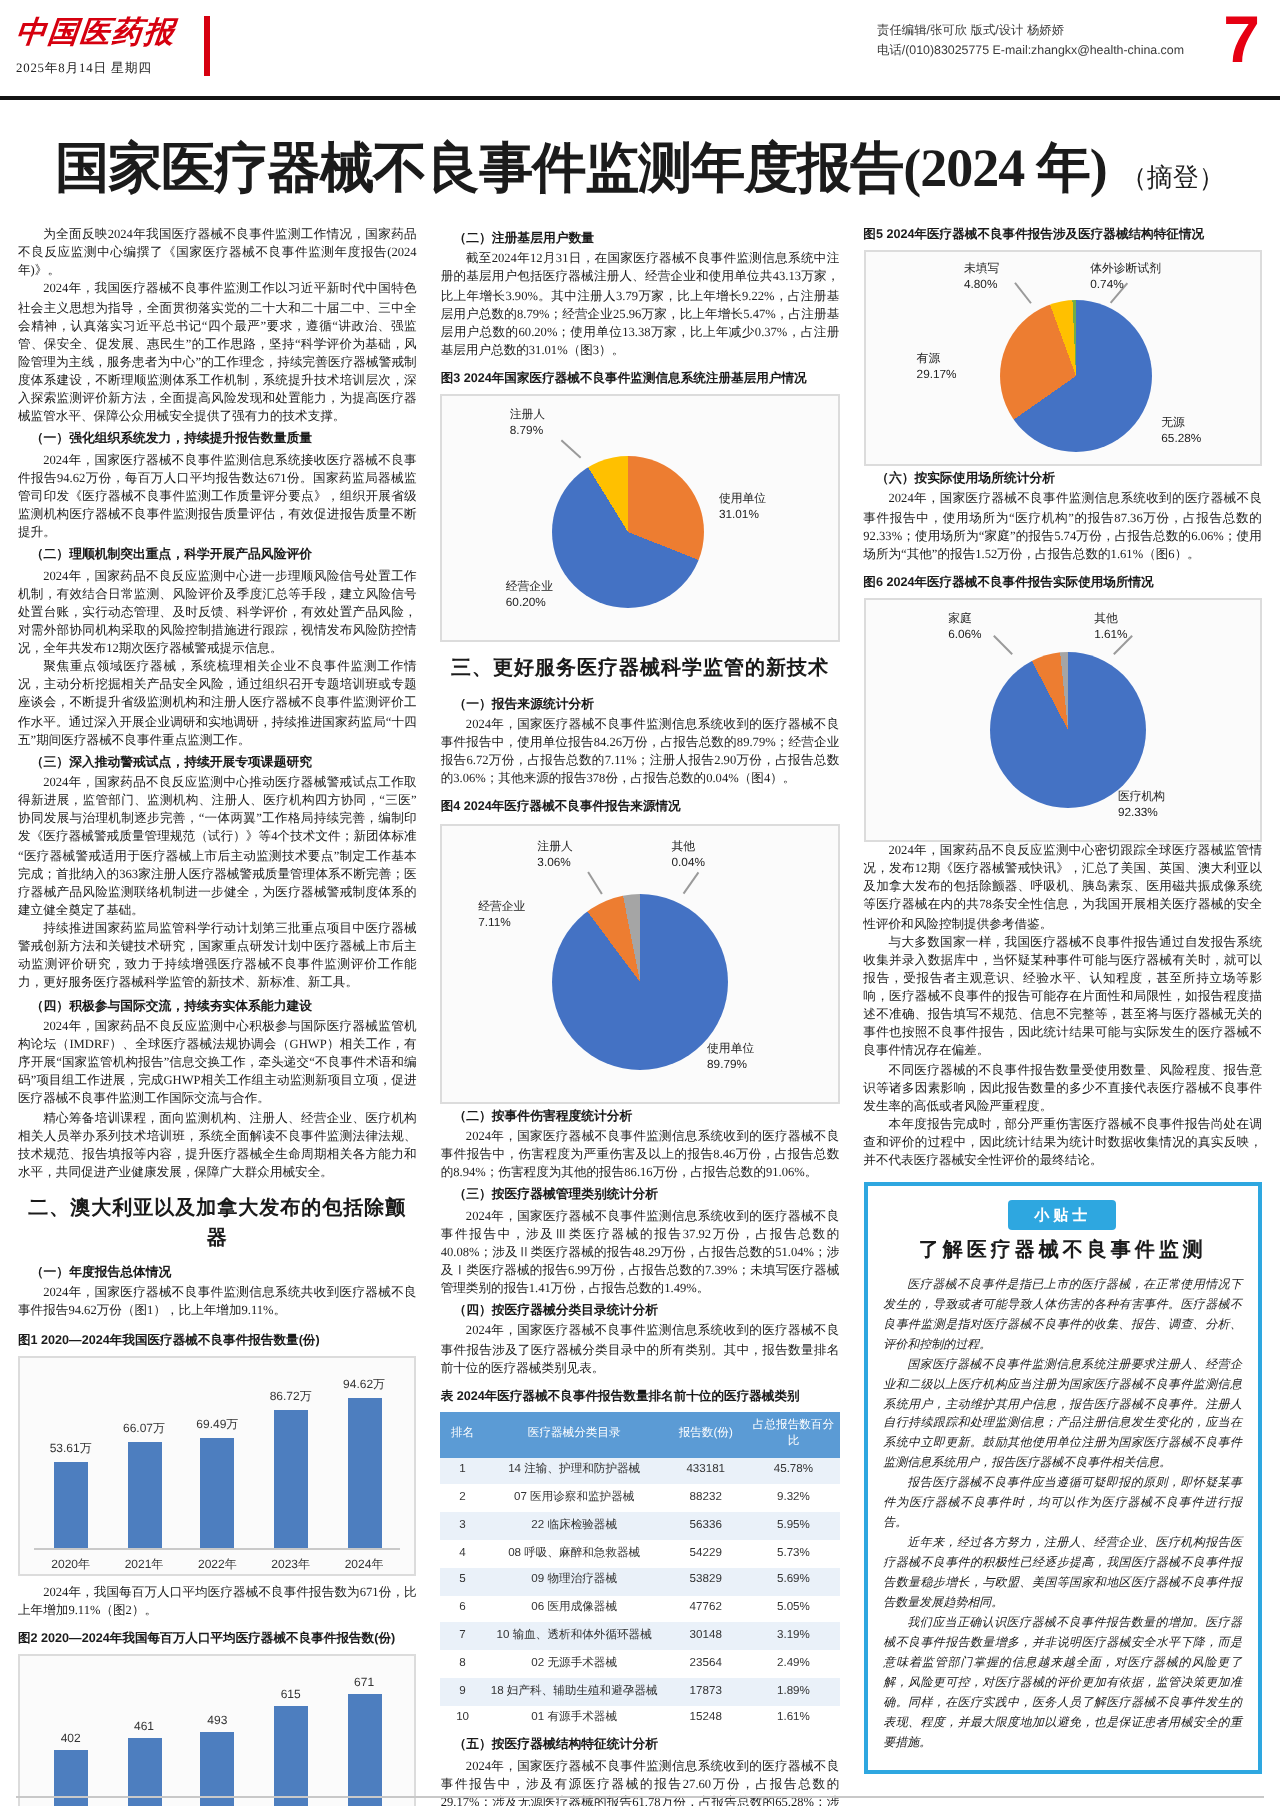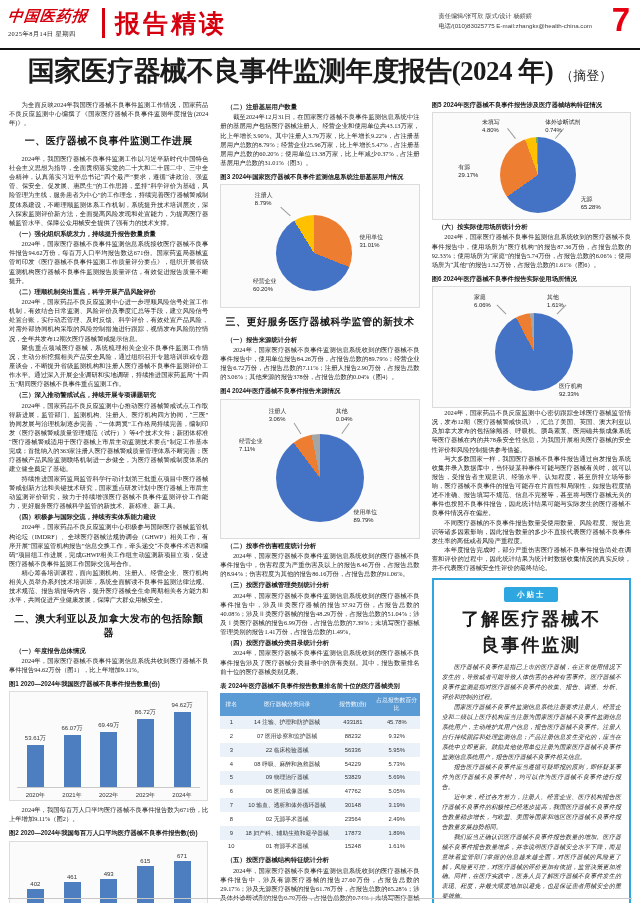--- a/index.html
+++ b/index.html
@@ -16,21 +16,21 @@
   .brand-date{font-size:6.4px;color:#222;margin-top:4px;letter-spacing:.4px;}
   .m-divider{width:3px;height:30px;background:#d6000f;margin:1px 10px 0 0;}
   .section-name{color:#d6000f;font-weight:bold;font-size:25px;line-height:32px;
                 font-family:"Liberation Sans",sans-serif;letter-spacing:3px;}
   .masthead-right{position:absolute;right:48px;top:11px;font-size:6.2px;line-height:1.65;
                   color:#3a3a3a;font-family:"Liberation Sans",sans-serif;}
   .page-num{position:absolute;right:10px;top:1px;color:#e60012;font-weight:bold;
             font-size:33px;font-family:"Liberation Sans",sans-serif;}
 
   
-  .headline{text-align:center;margin:3px 6px 11px;white-space:nowrap;}
+  .headline{text-align:center;margin:16px 6px 11px;white-space:nowrap;}
   .headline-main{font-size:27px;font-weight:bold;letter-spacing:-.5px;}
   .headline-suffix{font-size:13px;margin-left:3px;}
 
   
   .cols{display:flex;gap:12px;padding:0 9px;align-items:flex-start;}
   .col{flex:1;min-width:0;font-size:6.3px;line-height:1.45;text-align:justify;}
   .para{margin:0;text-indent:2em;}
   .sec-h{text-align:center;font-weight:bold;font-size:10px;margin:7px 0 5px;
          font-family:"Liberation Sans",sans-serif;letter-spacing:.5px;}
   .sub-h{font-weight:bold;margin:2px 0 1px;text-indent:1em;
@@ -60,52 +60,50 @@
   .dtable td{padding:2.7px 1px;}
   .dtable tbody tr:nth-child(odd) td{background:#EAF1F9;}
   .dtable th:nth-child(1){width:11%;} .dtable th:nth-child(2){width:45%;}
   .dtable th:nth-child(3){width:21%;} .dtable th:nth-child(4){width:23%;}
 
   
   .tip{border:2px solid #2EA7E0;margin-top:6px;padding:7px 8px 7px;background:#fff;}
   .tip-badge{display:block;width:54px;margin:0 auto 4px;background:#2EA7E0;color:#fff;
              text-align:center;font:bold 7.5px "Liberation Sans",sans-serif;
              padding:2.5px 0;border-radius:2px;letter-spacing:2px;}
-  .tip-title{text-align:center;font-weight:bold;font-size:18px;letter-spacing:2px;margin:3px 12px 5px;}
+  .tip-title{text-align:center;font-weight:bold;font-size:10px;letter-spacing:2px;margin:3px 12px 5px;}
   .tip-p{font-size:6px;line-height:1.66;font-style:italic;text-indent:2em;margin:0;text-align:justify;}
 </style>
 </head>
 <body>
 
 <div class="page">
 
   <div class="masthead">
     <div class="brand">
       <div class="brand-name">中国医药报</div>
       <div class="brand-date">2025年8月14日 星期四</div>
     </div>
     <div class="m-divider"></div>
-    <div class="section-name">报告精读</div>
     <div class="masthead-right">
       <div>责任编辑/张可欣 版式/设计 杨娇娇</div>
       <div>电话/(010)83025775 E-mail:zhangkx@health-china.com</div>
     </div>
     <div class="page-num">7</div>
   </div>
 
   <div class="headline">
     <span class="headline-main">国家医疗器械不良事件监测年度报告(2024 年)</span>
     <span class="headline-suffix">（摘登）</span>
   </div>
 
   <div class="cols">
 
     <div class="col">
       <p class="para">为全面反映2024年我国医疗器械不良事件监测工作情况，国家药品不良反应监测中心编撰了《国家医疗器械不良事件监测年度报告(2024年)》。</p>
-      <div class="sec-h">一、医疗器械不良事件监测工作进展</div>
       <div>
           <p class="para">2024年，我国医疗器械不良事件监测工作以习近平新时代中国特色社会主义思想为指导，全面贯彻落实党的二十大和二十届二中、三中全会精神，认真落实习近平总书记“四个最严”要求，遵循“讲政治、强监管、保安全、促发展、惠民生”的工作思路，坚持“科学评价为基础，风险管理为主线，服务患者为中心”的工作理念，持续完善医疗器械警戒制度体系建设，不断理顺监测体系工作机制，系统提升技术培训层次，深入探索监测评价新方法，全面提高风险发现和处置能力，为提高医疗器械监管水平、保障公众用械安全提供了强有力的技术支撑。</p>
         </div>
       <div class="sub-h">（一）强化组织系统发力，持续提升报告数量质量</div>
       <div>
           <p class="para">2024年，国家医疗器械不良事件监测信息系统接收医疗器械不良事件报告94.62万份，每百万人口平均报告数达671份。国家药监局器械监管司印发《医疗器械不良事件监测工作质量评分要点》，组织开展省级监测机构医疗器械不良事件监测报告质量评估，有效促进报告质量不断提升。</p>
         </div>
       <div class="sub-h">（二）理顺机制突出重点，科学开展产品风险评价</div>
       <div>
           <p class="para">2024年，国家药品不良反应监测中心进一步理顺风险信号处置工作机制，有效结合日常监测、风险评价及季度汇总等手段，建立风险信号处置台账，实行动态管理、及时反馈、科学评价，有效处置产品风险，对需外部协同机构采取的风险控制措施进行跟踪，视情发布风险防控情况，全年共发布12期次医疗器械警戒提示信息。</p>

